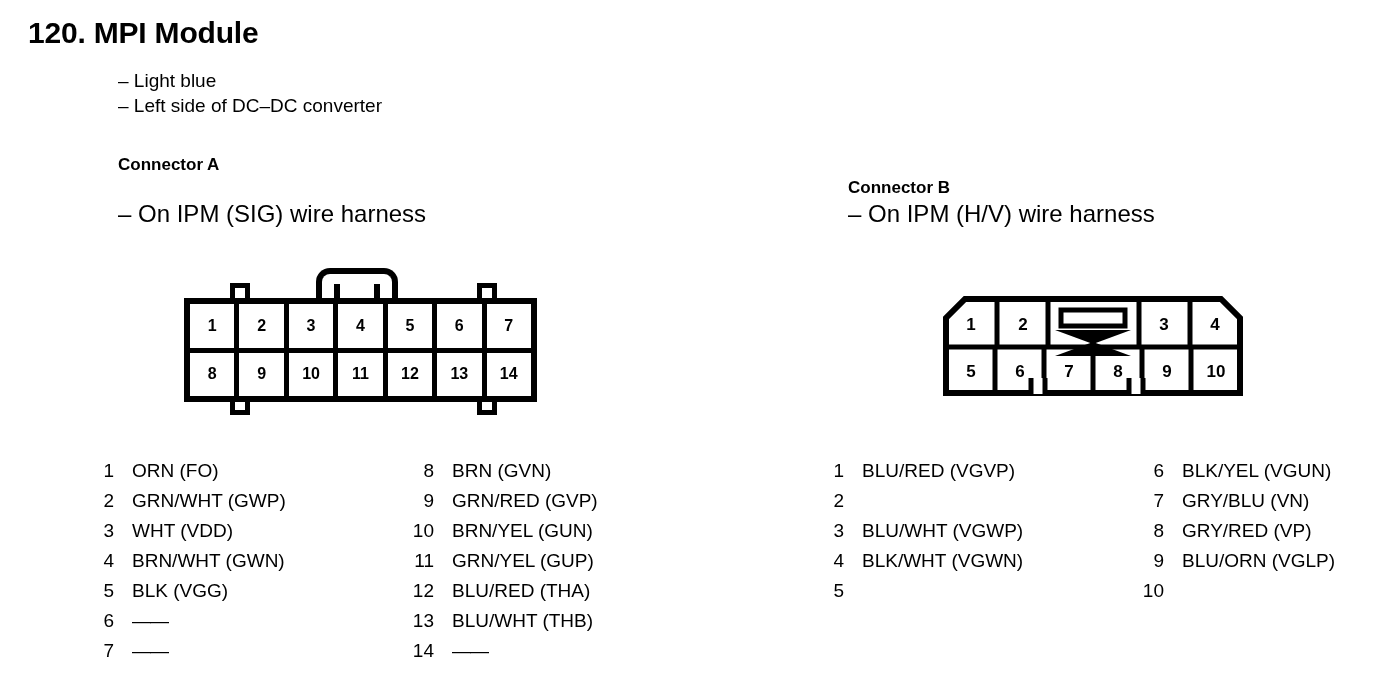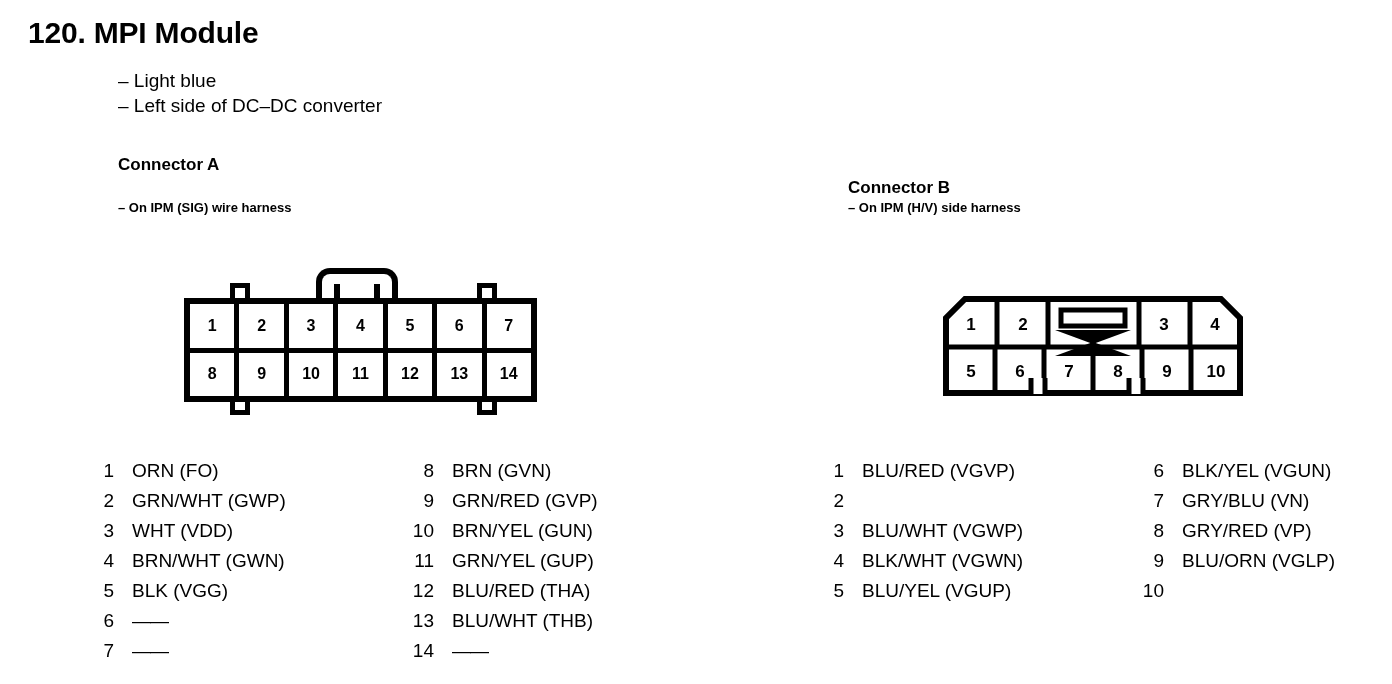--- a/index.html
+++ b/index.html
@@ -37,23 +37,22 @@
 
   
   .conn-heading {
     position: absolute;
     font-size: 17px;
     font-weight: bold;
     white-space: nowrap;
   }
   .conn-sub {
     position: absolute;
-    font-size: 13px;
+    font-size: 24px;
     white-space: nowrap;
-    font-weight: bold;
   }
   #connA-heading { left: 118px; top: 155px; }
   #connA-sub     { left: 118px; top: 200px; }
   #connB-heading { left: 848px; top: 155px; margin-top: 23px; }
   #connB-sub     { left: 848px; top: 200px; }
 
   
   #connA-diagram {
     position: absolute;
     left: 178px;
@@ -202,21 +201,21 @@
       <div class="connA-cell">10</div>
       <div class="connA-cell">11</div>
       <div class="connA-cell">12</div>
       <div class="connA-cell">13</div>
       <div class="connA-cell">14</div>
     </div>
   </div>
 </div>
 
 <div class="conn-heading" id="connB-heading">Connector B</div>
-<div class="conn-sub" id="connB-sub">– On IPM (H/V) side harness</div>
+<div class="conn-sub" id="connB-sub">– On IPM (H/V) wire harness</div>
 
 <div id="connB-diagram">
   <svg class="connB-svg" width="300" height="100" viewBox="0 0 300 100">
 
     <path d="M 3 97 L 3 22 L 22 3 L 278 3 L 297 22 L 297 97 Z" fill="#ffffff" stroke="#000000" stroke-width="6" stroke-linejoin="miter"></path>
 
     <line x1="3" y1="51" x2="297" y2="51" stroke="#000000" stroke-width="5"></line>
 
     <line x1="54" y1="3" x2="54" y2="51" stroke="#000000" stroke-width="5"></line>
     <line x1="105" y1="3" x2="105" y2="51" stroke="#000000" stroke-width="5"></line>
@@ -327,21 +326,20 @@
   <div class="pin-row">
       <span class="pin-num">3</span>
       <span class="pin-label">BLU/WHT (VGWP)</span>
     </div>
   <div class="pin-row">
       <span class="pin-num">4</span>
       <span class="pin-label">BLK/WHT (VGWN)</span>
     </div>
   <div class="pin-row">
       <span class="pin-num">5</span>
-      <span class="pin-label">BLU/YEL (VGUP)</span>
     </div>
 </div>
 
 <div class="pin-col" id="connB-pins-right">
   <div class="pin-row">
       <span class="pin-num">6</span>
       <span class="pin-label">BLK/YEL (VGUN)</span>
     </div>
   <div class="pin-row">
       <span class="pin-num">7</span>

